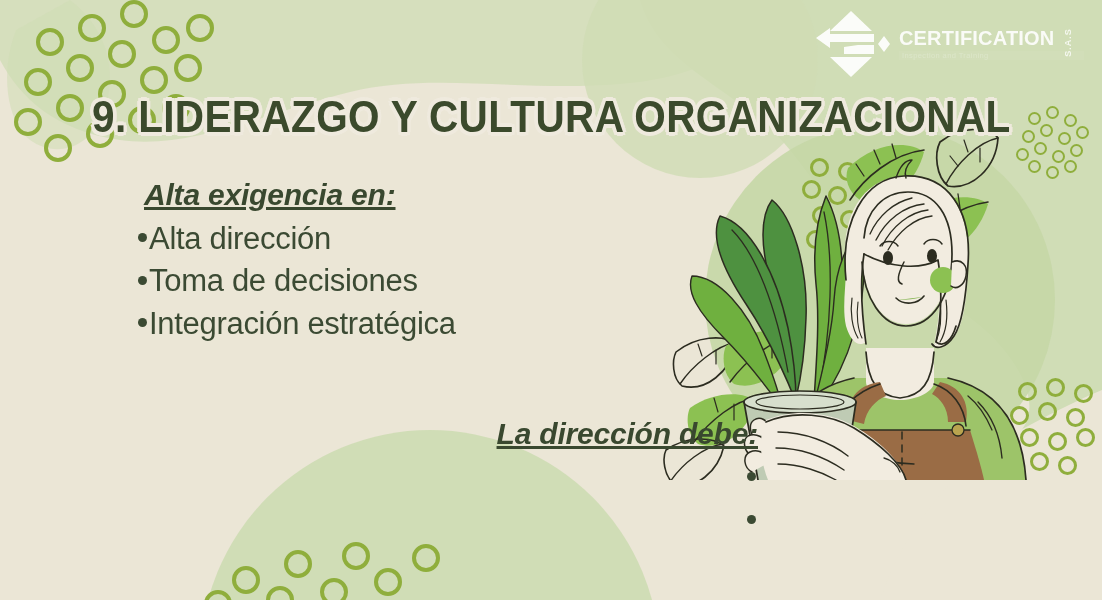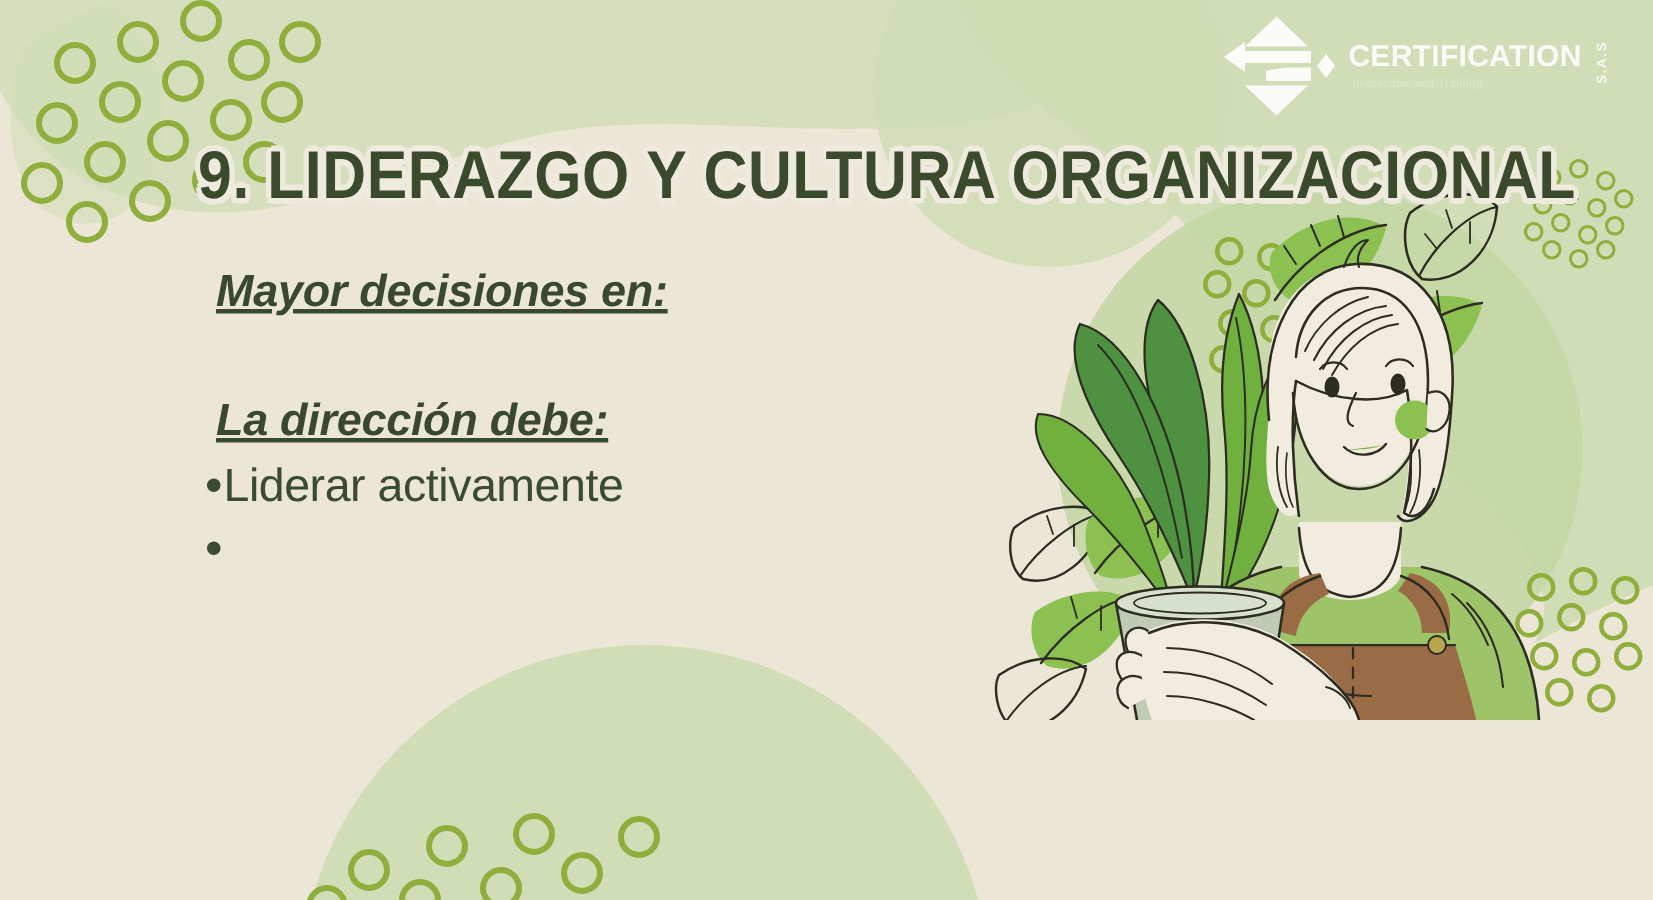--- a/index.html
+++ b/index.html
@@ -11,21 +11,21 @@
   }
   #slide{
     position:relative;width:1102px;height:600px;overflow:hidden;
     background:#ebe6d6;
   }
   .layer{position:absolute;inset:0;pointer-events:none;}
   .abs{position:absolute;}
 
   
   #title-wrap{
-    position:absolute;left:0;top:94px;width:1102px;text-align:right;z-index:40;
+    position:absolute;left:0;top:94px;width:1102px;text-align:center;z-index:40;
   }
   #page-title{
     display:inline-block;
     font-family:"Liberation Sans Narrow","Liberation Sans",sans-serif;
     font-weight:bold;
     font-size:45px;
     letter-spacing:0.4px;
     line-height:1;
     color:#3b4a2c;
     transform:scaleX(0.90);
@@ -63,21 +63,21 @@
     color:#3b4a33;
     white-space:nowrap;
   }
   ul.blist li .bdot{
     display:inline-block;
     width:9px;height:9px;border-radius:50%;
     background:#3b4a33;
     vertical-align:middle;
     margin:0 2px 5px 0;
   }
-  #group-2{margin-top:52px;}
+  #group-2{margin-top:72px;text-align:right;}
   #group-2 .sec-head{margin-bottom:6px;}
 
   
   .ring{position:absolute;border-radius:50%;border:4px solid #8fae3c;background:transparent;}
   .ring.sm{border-width:3px;}
   .ring.xs{border-width:2px;}
 
   
   #illo{position:absolute;left:648px;top:120px;width:454px;height:360px;z-index:30;}
   #illo svg{display:block;width:100%;height:100%;}
@@ -339,27 +339,32 @@
     </svg>
   </div>
 
   <div id="title-wrap">
     <span id="page-title">9. LIDERAZGO Y CULTURA ORGANIZACIONAL</span>
   </div>
 
   <div id="body-copy">
 
     <div id="group-1">
-      <div class="sec-head">Mayor decisiones en:</div>
+      <div class="sec-head">Alta exigencia en:</div>
+      <ul class="blist">
+        <li><span class="bdot"></span><span>Alta dirección</span></li>
+        <li><span class="bdot"></span><span>Toma de decisiones</span></li>
+        <li><span class="bdot"></span><span>Integración estratégica</span></li>
+      </ul>
     </div>
 
     <div id="group-2">
       <div class="sec-head">La dirección debe:</div>
       <ul class="blist">
-        <li><span class="bdot"></span><span>Liderar activamente</span></li>
+        <li><span class="bdot"></span></li>
         <li><span class="bdot"></span></li>
       </ul>
     </div>
 
   </div>
 
   <div id="logo">
     <svg class="mark" viewBox="0 0 78 70" xmlns="http://www.w3.org/2000/svg">
       <g fill="#ffffff">
 

